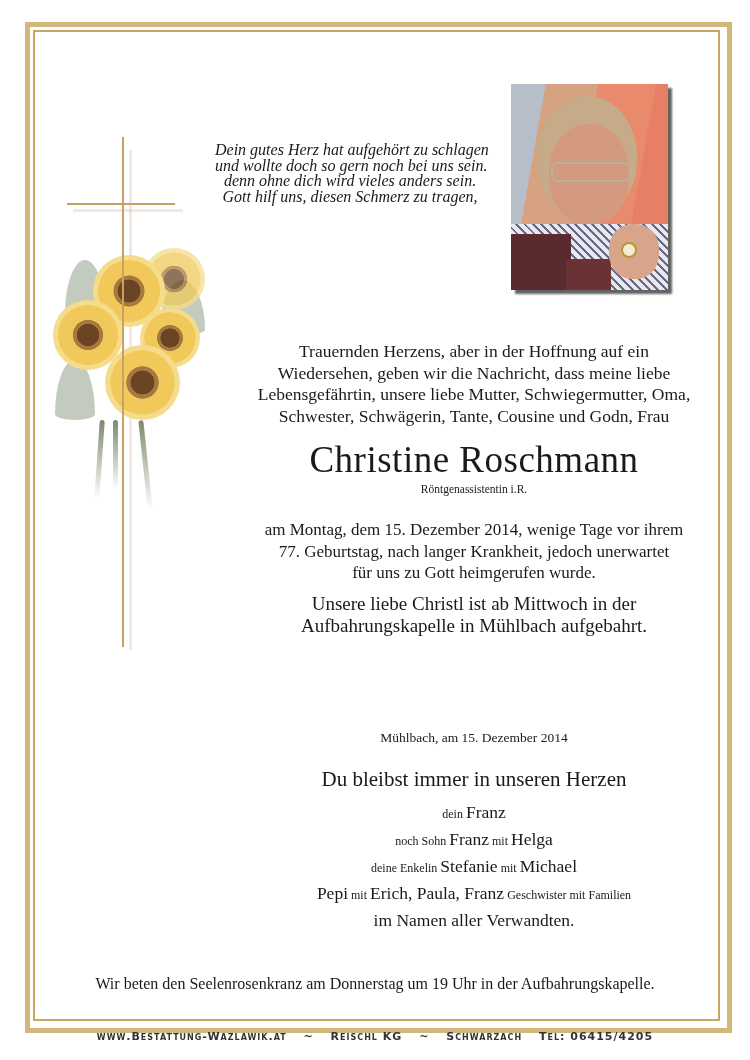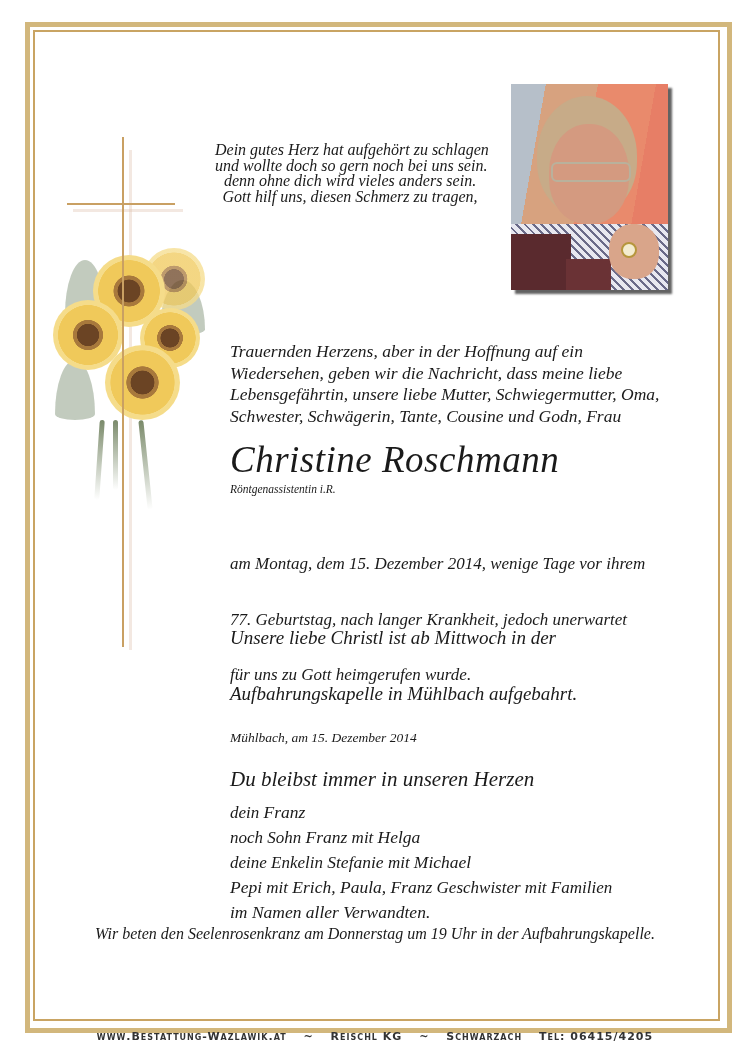--- a/index.html
+++ b/index.html
@@ -45,36 +45,36 @@
   .photo .hair { position: absolute; left: 26px; top: 12px; width: 100px; height: 120px; border-radius: 50% 50% 45% 45%; background: #c7ab88; }
   .photo .face { position: absolute; left: 38px; top: 40px; width: 80px; height: 100px; border-radius: 48% 48% 45% 45%; background: #d49a80; }
   .photo .glasses { position: absolute; left: 40px; top: 78px; width: 76px; height: 16px; border: 2px solid #b9b19c; border-radius: 6px; }
   .photo .shirt { position: absolute; left: 0; top: 140px; width: 157px; height: 70px;
     background: repeating-linear-gradient(45deg, #e8e8f0 0 4px, #6a6a88 4px 6px); }
   .photo .vest { position: absolute; left: 0; top: 150px; width: 60px; height: 60px; background: #5a2a2e; }
   .photo .vest2 { position: absolute; left: 55px; top: 175px; width: 45px; height: 35px; background: #6a3235; }
   .photo .hand { position: absolute; left: 98px; top: 140px; width: 50px; height: 55px; border-radius: 45%; background: #d9a58a; }
   .photo .watch { position: absolute; left: 110px; top: 158px; width: 12px; height: 12px; border-radius: 50%; background: #f3ecd0; border: 2px solid #b6963c; }
 
-  .center { position: absolute; left: 230px; width: 460px; font-style: italic; }
+  .center { position: absolute; left: 244px; width: 460px; text-align: center; }
   .intro { top: 341px; font-size: 17.5px; line-height: 21.5px; }
   .intro div { white-space: nowrap; }
   .name { top: 440px; font-size: 37px; line-height: 40px; letter-spacing: 0.5px; }
   .occupation { top: 482px; font-size: 11.5px; line-height: 14px; }
   .p1 { top: 519px; font-size: 17px; line-height: 21.5px; }
   .p2 { top: 593px; font-size: 19px; line-height: 21.5px; }
   .p3 { top: 645px; font-size: 17px; line-height: 21.5px; }
-  .p1 div, .p2 div, .p3 div { white-space: nowrap; margin-top: 34px; }
+  .p1 div, .p2 div, .p3 div { white-space: nowrap; }
   .u { text-decoration: underline; text-underline-offset: 3px; }
   .place-date { top: 730px; font-size: 13.5px; line-height: 16px; }
   .motto { top: 766px; font-size: 21px; line-height: 26px; }
   .family { top: 800px; line-height: 25px; font-size: 17.5px; }
   .family div { white-space: nowrap; }
-  .small { font-size: 17px; }
-  .rosary { position: absolute; left: 40px; top: 924px; width: 670px; text-align: center; font-style: italic; font-size: 16px; line-height: 20px; white-space: nowrap; }
+  .small { font-size: 12px; }
+  .rosary { position: absolute; left: 40px; top: 974px; width: 670px; text-align: center; font-size: 16px; line-height: 20px; white-space: nowrap; }
   .footer { position: absolute; left: 0; top: 1030px; width: 750px; text-align: center;
     font-family: "DejaVu Sans", "Liberation Sans", sans-serif; font-variant: small-caps; font-weight: bold;
     font-size: 11px; letter-spacing: 1px; color: #333; white-space: nowrap; }
   .footer span { margin: 0 6px; }
 </style>
 </head>
 <body>
 
 <div class="frame-outer"></div>
 <div class="frame-inner"></div>

